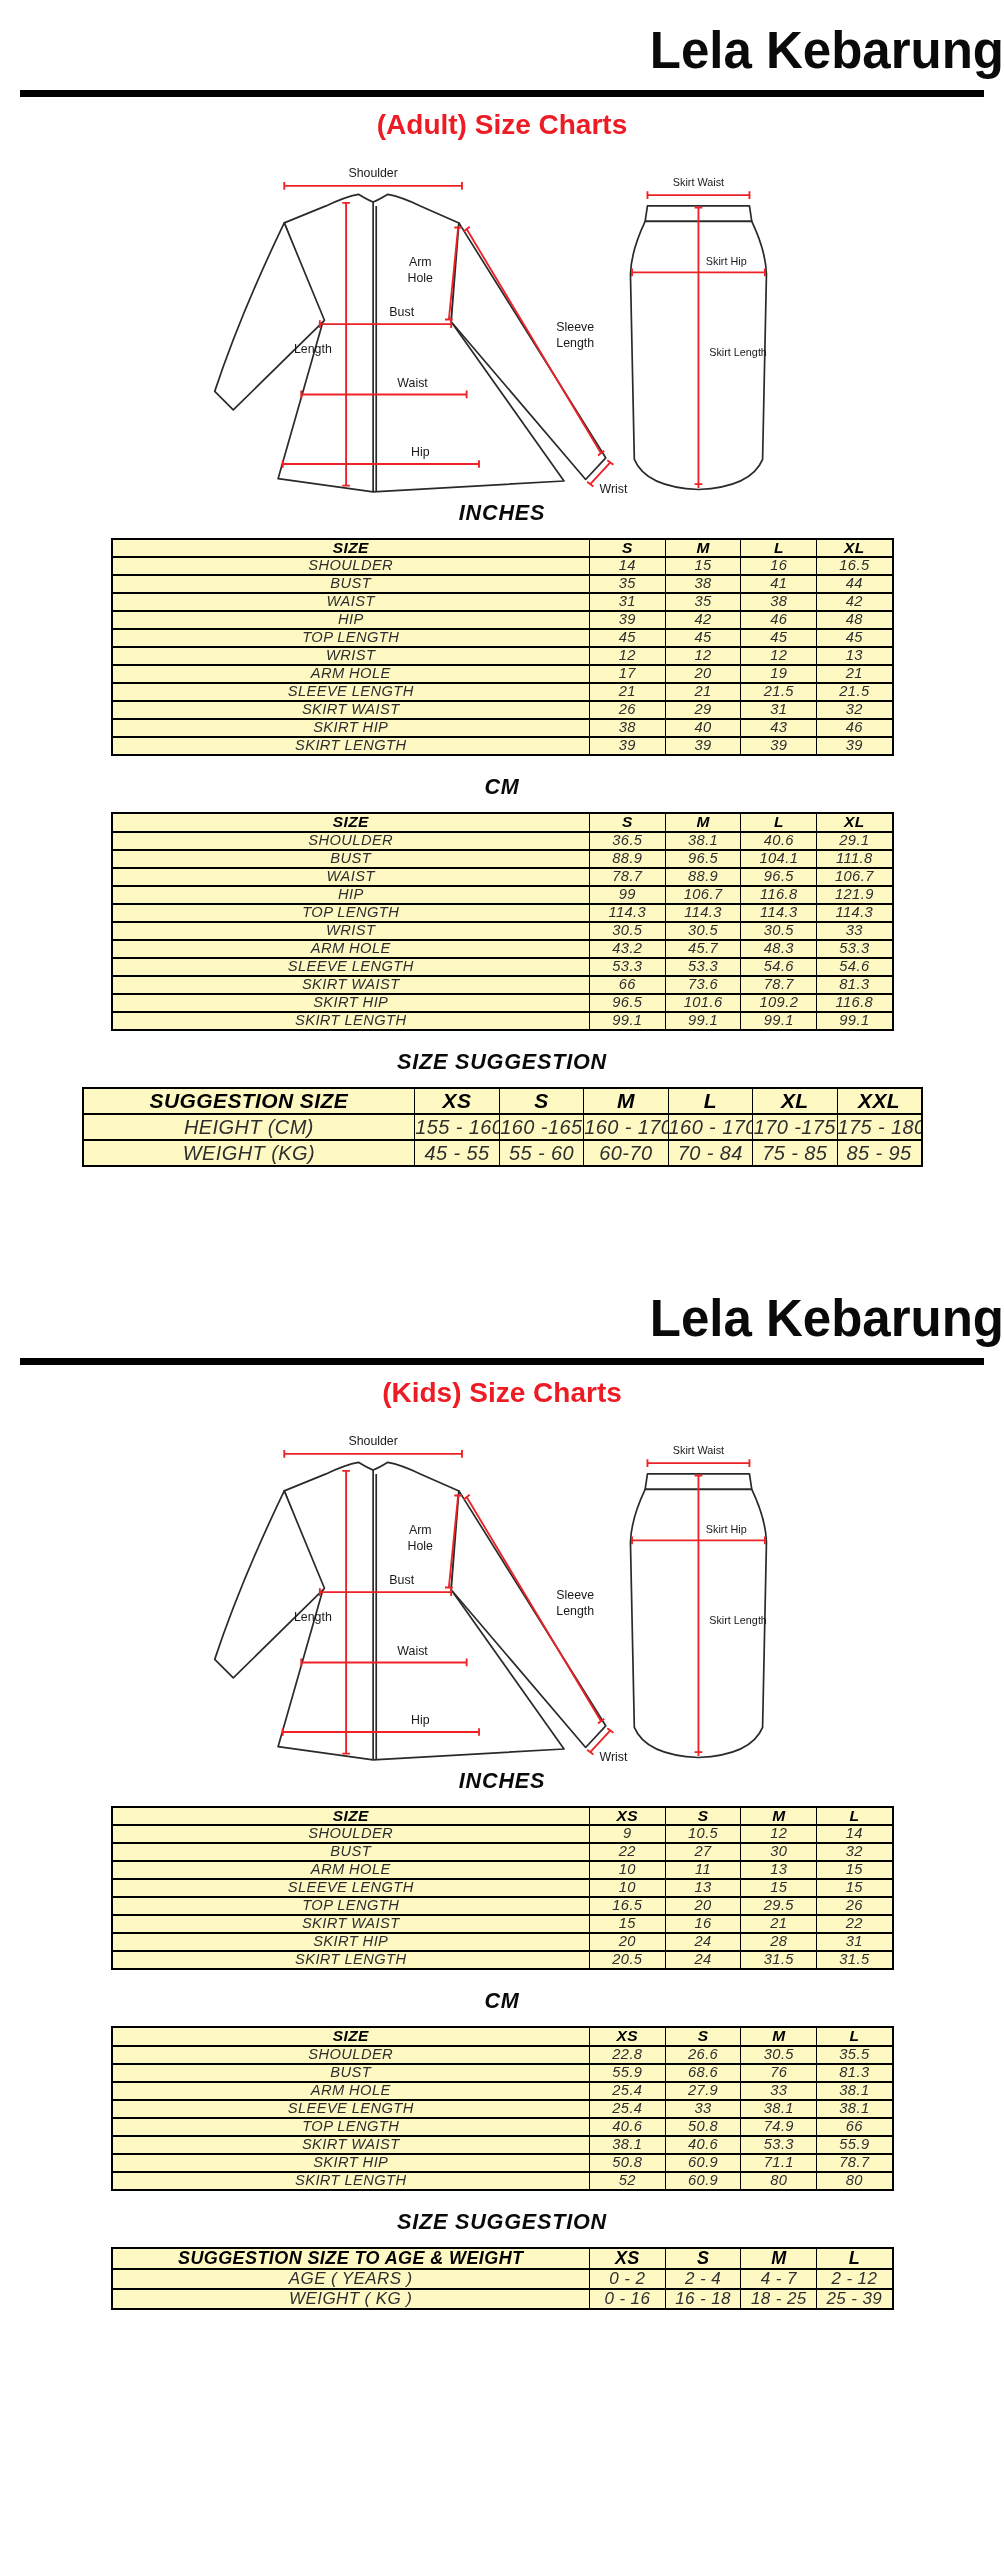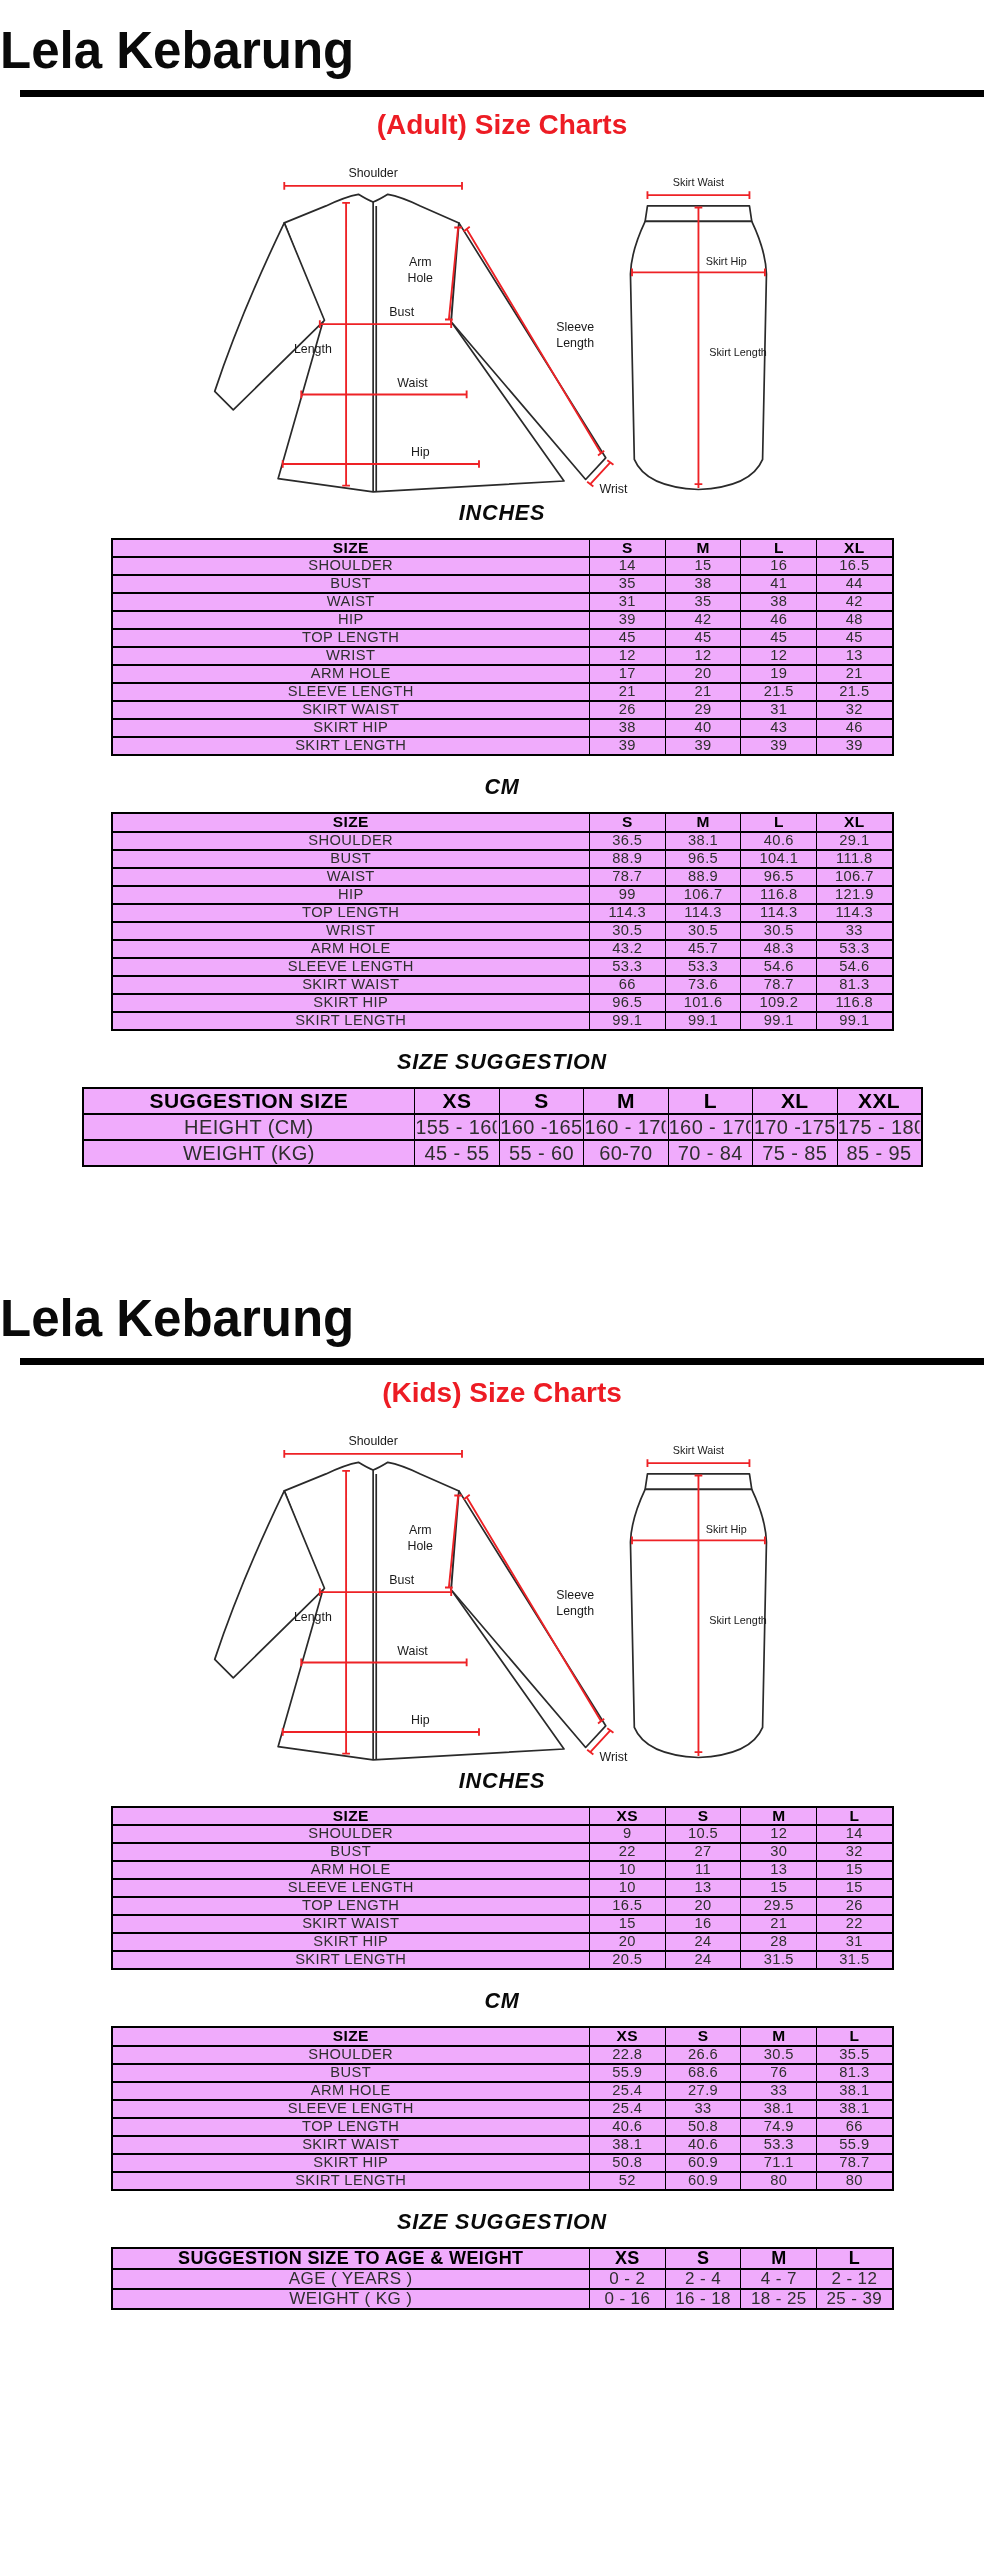--- a/index.html
+++ b/index.html
@@ -2,57 +2,57 @@
 <html style="font-size:12.4px"><head>
 <meta charset="utf-8">
 <style>
   * { box-sizing: border-box; }
   html,body { margin:0; padding:0; background:#fff; }
   .page {
     width:1004px; height:2576px; background:#ffffff; overflow:hidden;
     font-family:"Liberation Sans", sans-serif; color:#111; position:relative;
   }
   h1.brand {
-    font-size:51px; font-weight:bold; text-align:left;
+    font-size:51px; font-weight:bold; text-align:right;
     margin:23px 0 0; line-height:1.08; color:#0a0a0a; letter-spacing:0px;
   }
   .rule { height:7px; background:#000; margin:11.6px 20px 0; }
   h2.sub {
     font-size:28px; font-weight:bold; text-align:center;
     margin:12.4px 0 0; color:#ed1c24; letter-spacing:0px;
   }
   .diagram { margin:17px 0 0 210px; width:572px; height:340px; }
   .diagram svg { display:block; }
   .outline { fill:#ffffff; stroke:#2a2a2a; stroke-width:2.2; stroke-linejoin:round; }
   .thinline { fill:none; stroke:#2a2a2a; stroke-width:2.2; }
   .measure { fill:none; stroke:#ee2226; stroke-width:2.4; }
   .lbl { font-family:"Liberation Sans",sans-serif; font-size:16px; fill:#1a1a1a; }
   .lbl-sm { font-family:"Liberation Sans",sans-serif; font-size:14px; fill:#1a1a1a; }
   h3.tblhead {
     font-size:21.6px; font-weight:bold; text-align:center;
     margin:18.5px 0 5.4px; letter-spacing:0.8px; color:#0a0a0a;font-style:italic;
   }
   h3.tight { margin-top:1.5px; }
-  table { border-collapse:collapse; table-layout:fixed; margin:12px auto; background:#f0abfc; }
+  table { border-collapse:collapse; table-layout:fixed; margin:12px auto; background:#fef9c3;font-style:italic; }
   table { border:2.3px solid #000; }
   th, td {
     border-left:1.5px solid #000; border-right:1.5px solid #000;
     border-top:2.3px solid #000; border-bottom:2.3px solid #000;
     text-align:center; vertical-align:middle; padding:0; line-height:1.05;
     overflow:hidden; white-space:nowrap;
   }
   td { font-weight:normal; color:#2e2e2e; letter-spacing:0.4px; }
   th { font-weight:bold; color:#000; letter-spacing:0.4px; }
   table.tbl { width:783px; }
   table.tbl th { font-size:15.5px; height:18px; }
   table.tbl td { font-size:14.7px; height:18px; }
   table.tbl col.c0 { width:61.2%; }
   table.sugg-a { width:841px; }
   table.sugg-a th { font-size:21px; height:26px; }
-  table.sugg-a td { font-size:20px; height:26px;border-radius:11px; }
+  table.sugg-a td { font-size:20px; height:26px; }
   table.sugg-a col.c0 { width:39.6%; }
   table.sugg-k { width:783px; }
   table.sugg-k th { font-size:18px; height:20px;border-radius:8px; }
   table.sugg-k td { font-size:17px; height:20px; }
   table.sugg-k col.c0 { width:61.2%; }
   .kids-section { margin-top:124px; }
 </style>
 </head>
 <body>
 

